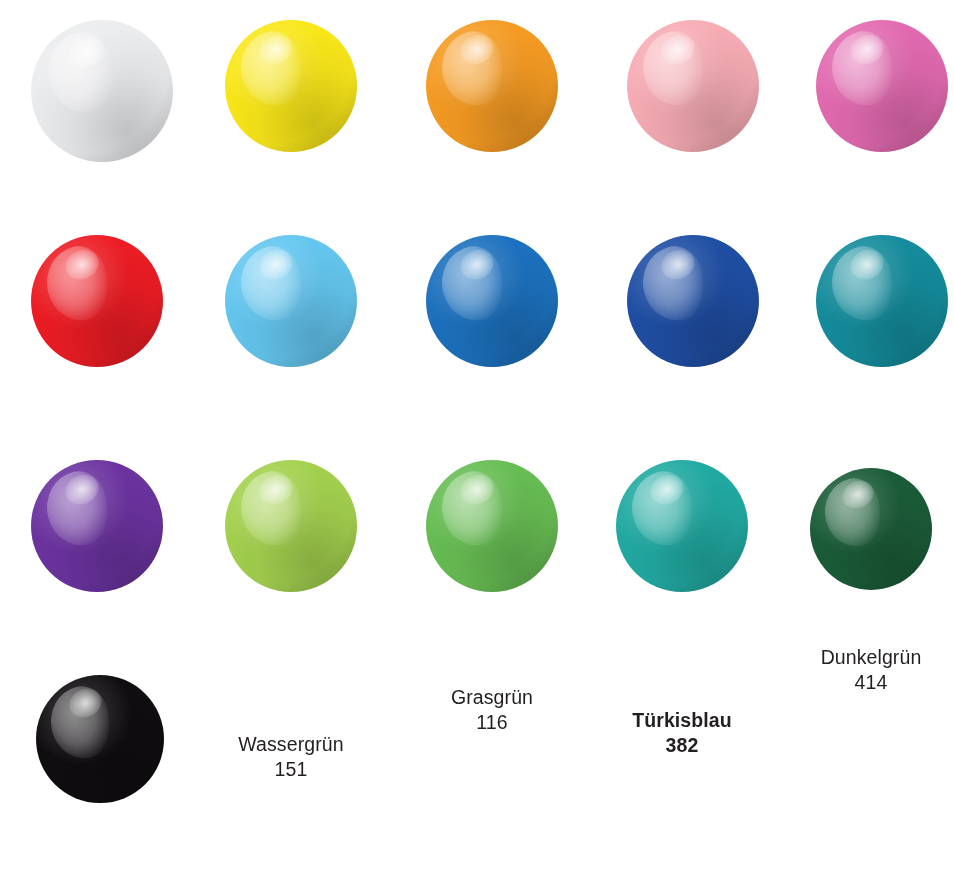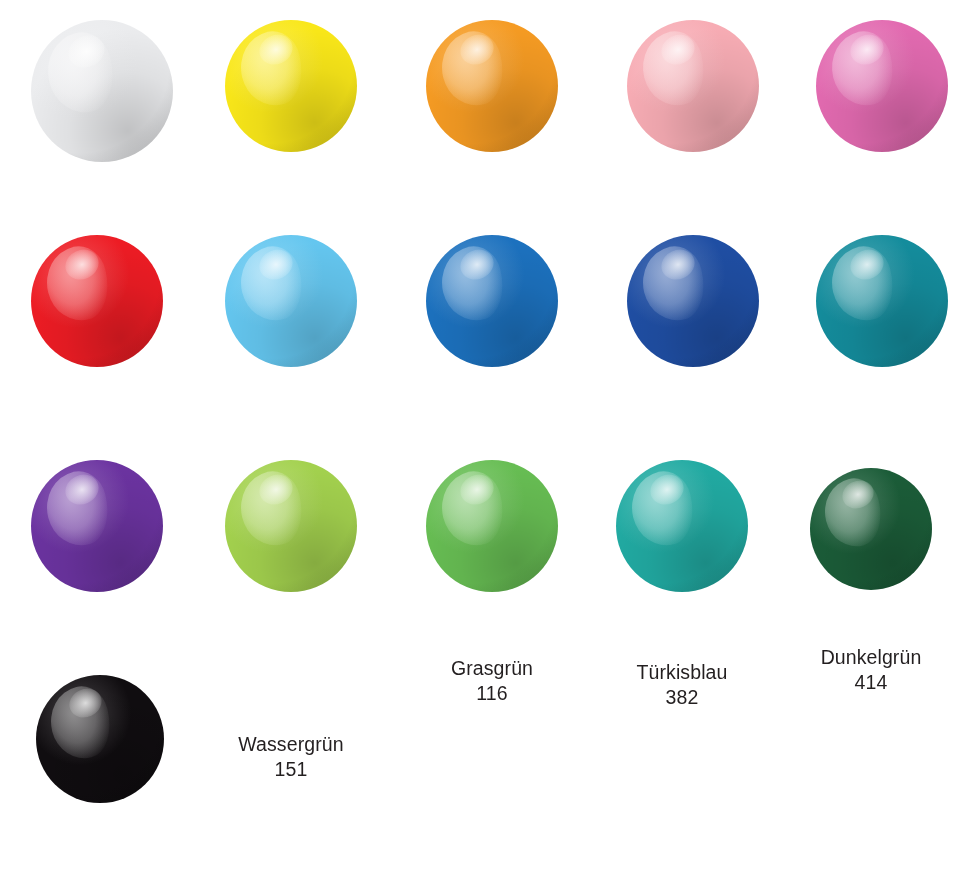--- a/index.html
+++ b/index.html
@@ -228,33 +228,33 @@
         <div class="code">151</div>
       </div>
     </div>
     <div class="swatch" style="left: 426px; top: 460px; width: 132px;">
       <div class="ball-wrap" style="width: 132px; height: 132px;">
         <div class="ball" style="background: radial-gradient(circle at 34% 30%, rgb(136, 204, 121) 0%, rgb(103, 189, 83) 42%, rgb(103, 189, 83) 66%, rgb(80, 147, 65) 100%);"></div>
         <div class="shade" style="background: radial-gradient(circle at 68% 78%, rgba(0, 0, 0, 0.18) 0%, rgba(0, 0, 0, 0.05) 40%, rgba(0, 0, 0, 0) 70%);"></div>
         <div class="gloss-main" style="background: radial-gradient(at 42% 34%, rgba(187, 225, 178, 0.95) 0%, rgba(187, 225, 178, 0.55) 45%, rgba(187, 225, 178, 0) 78%);"></div>
         <div class="gloss-spec" style="background: radial-gradient(rgba(237, 247, 234, 0.95) 0%, rgba(237, 247, 234, 0.35) 55%, rgba(237, 247, 234, 0) 85%);"></div>
       </div>
-      <div class="label-block" style="margin-top: 64px;">
+      <div class="label-block" style="margin-top: 93px;">
         <div class="label">Grasgrün</div>
         <div class="code">116</div>
       </div>
     </div>
     <div class="swatch" style="left: 616px; top: 460px; width: 132px;">
       <div class="ball-wrap" style="width: 132px; height: 132px;">
         <div class="ball" style="background: radial-gradient(circle at 34% 30%, rgb(82, 189, 182) 0%, rgb(33, 170, 162) 42%, rgb(33, 170, 162) 66%, rgb(26, 133, 126) 100%);"></div>
         <div class="shade" style="background: radial-gradient(circle at 68% 78%, rgba(0, 0, 0, 0.18) 0%, rgba(0, 0, 0, 0.05) 40%, rgba(0, 0, 0, 0) 70%);"></div>
         <div class="gloss-main" style="background: radial-gradient(at 42% 34%, rgba(155, 217, 213, 0.95) 0%, rgba(155, 217, 213, 0.55) 45%, rgba(155, 217, 213, 0) 78%);"></div>
         <div class="gloss-spec" style="background: radial-gradient(rgba(228, 245, 244, 0.95) 0%, rgba(228, 245, 244, 0.35) 55%, rgba(228, 245, 244, 0) 85%);"></div>
       </div>
-      <div class="label-block" style="margin-top: 68px;">
+      <div class="label-block" style="margin-top: 116px; font-weight: bold;">
         <div class="label">Türkisblau</div>
         <div class="code">382</div>
       </div>
     </div>
     <div class="swatch" style="left: 810px; top: 468px; width: 122px;">
       <div class="ball-wrap" style="width: 122px; height: 122px;">
         <div class="ball" style="background: radial-gradient(circle at 34% 30%, rgb(77, 128, 100) 0%, rgb(27, 92, 56) 42%, rgb(27, 92, 56) 66%, rgb(21, 72, 44) 100%);"></div>
         <div class="shade" style="background: radial-gradient(circle at 68% 78%, rgba(0, 0, 0, 0.18) 0%, rgba(0, 0, 0, 0.05) 40%, rgba(0, 0, 0, 0) 70%);"></div>
         <div class="gloss-main" style="background: radial-gradient(at 42% 34%, rgba(152, 182, 165, 0.95) 0%, rgba(152, 182, 165, 0.55) 45%, rgba(152, 182, 165, 0) 78%);"></div>
         <div class="gloss-spec" style="background: radial-gradient(rgba(228, 235, 231, 0.95) 0%, rgba(228, 235, 231, 0.35) 55%, rgba(228, 235, 231, 0) 85%);"></div>

